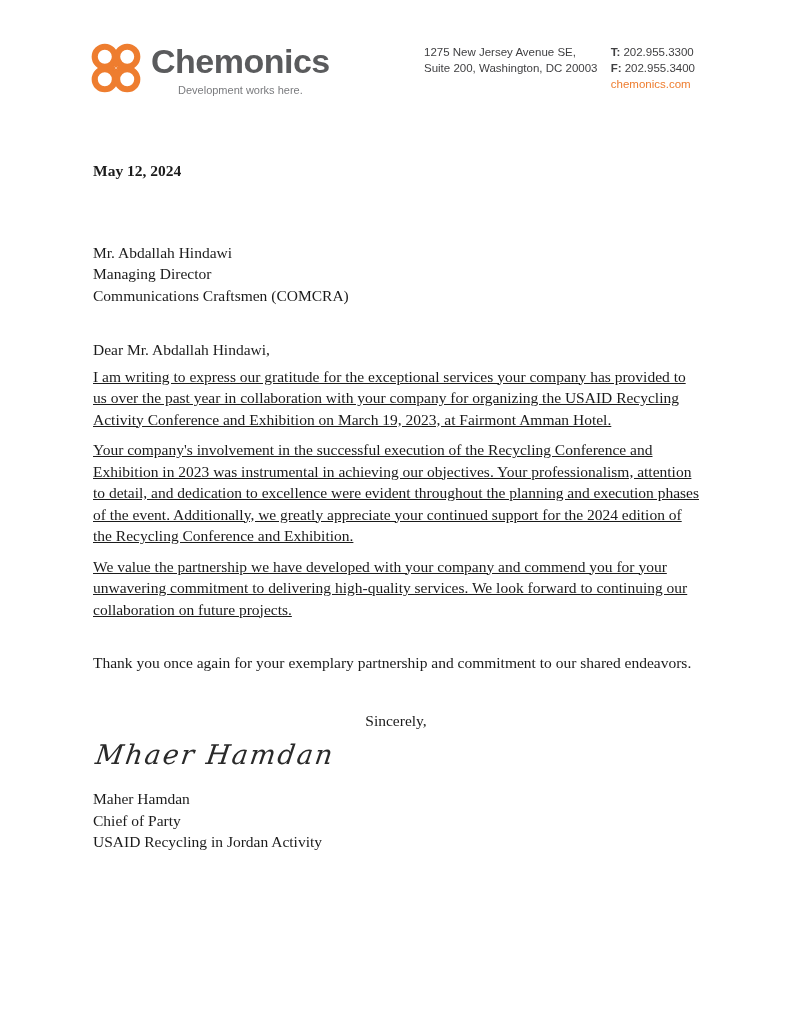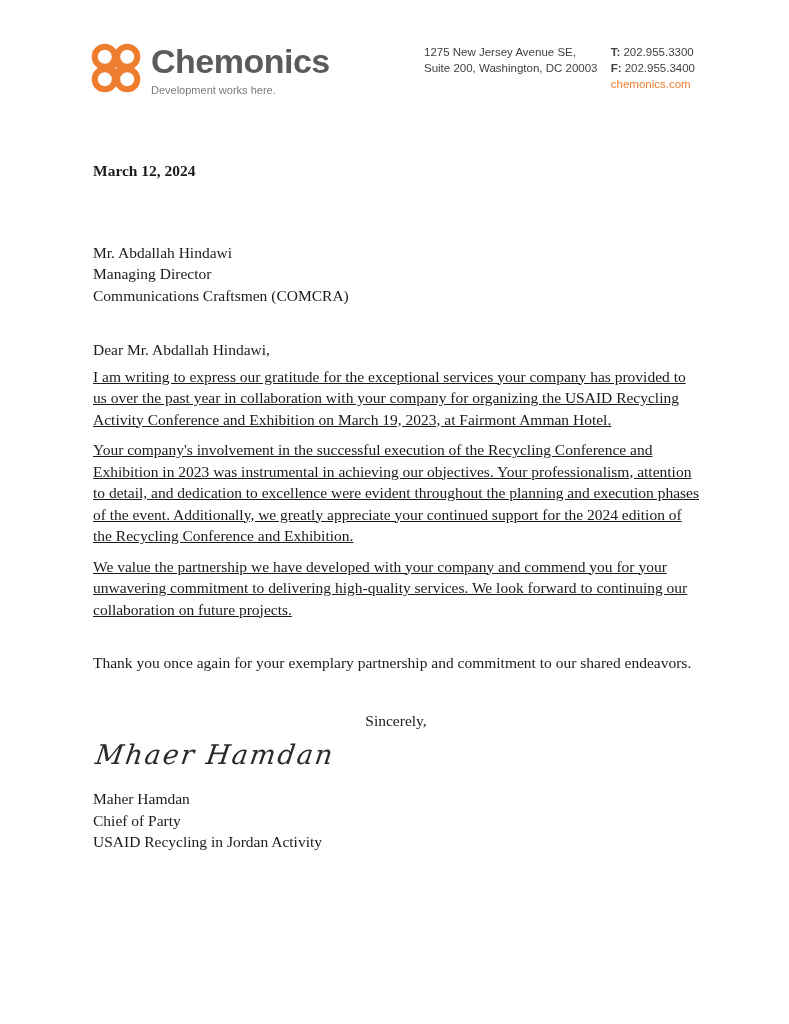--- a/index.html
+++ b/index.html
@@ -33,21 +33,21 @@
     font-weight: bold;
     font-size: 34px;
     letter-spacing: -0.5px;
     line-height: 1.25;
     color: #5a5b5d;
   }
   .brand-tagline {
     font-family: "Liberation Sans", sans-serif;
     font-size: 11px;
     color: #7a7b7e;
-    text-align: left;
+    text-align: center;
     margin-top: 1px;
   }
 
   .contact-address {
     position: absolute;
     left: 424px;
     top: 44px;
     font-family: "Liberation Sans", sans-serif;
     font-size: 11.5px;
     line-height: 16px;
@@ -135,21 +135,21 @@
     <div>Suite 200, Washington, DC 20003</div>
   </div>
 
   <div class="contact-phone">
     <div><span class="phone-label">T:</span><span class="phone-value">202.955.3300</span></div>
     <div><span class="phone-label">F:</span><span class="phone-value">202.955.3400</span></div>
     <div><span class="website">chemonics.com</span></div>
   </div>
 
   <div class="letter">
-    <div class="date">March 12, 2024</div>
+    <div class="date">May 12, 2024</div>
 
     <div class="recipient">
       <div>Mr. Abdallah Hindawi</div>
       <div>Managing Director</div>
       <div>Communications Craftsmen (COMCRA)</div>
     </div>
 
     <div class="salutation">Dear Mr. Abdallah Hindawi,</div>
 
     <p class="para para-first">I am writing to express our gratitude for the exceptional services your company has provided to us over the past year in collaboration with your company for organizing the USAID Recycling Activity Conference and Exhibition on March 19, 2023, at Fairmont Amman Hotel.</p>

